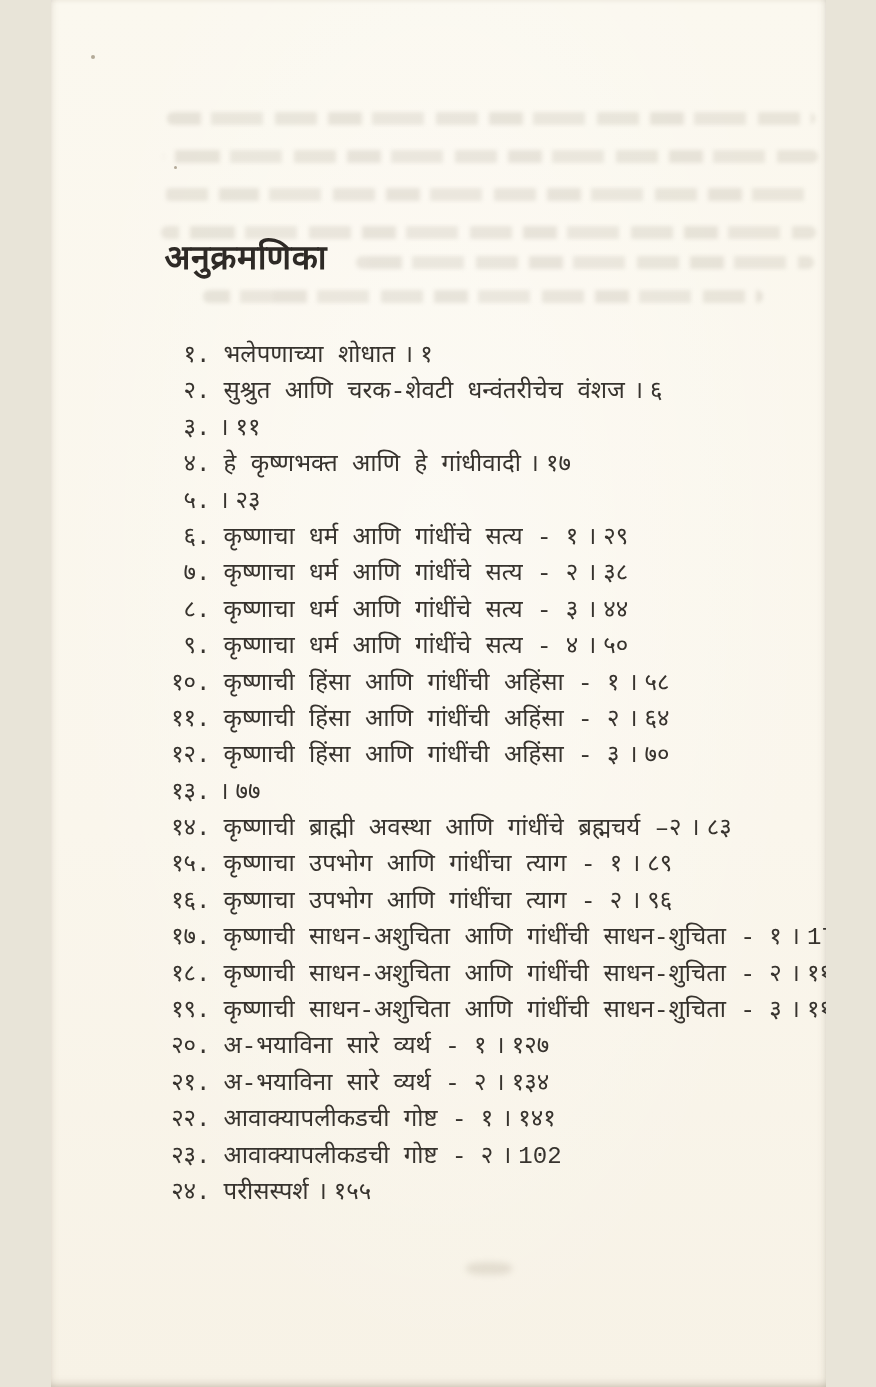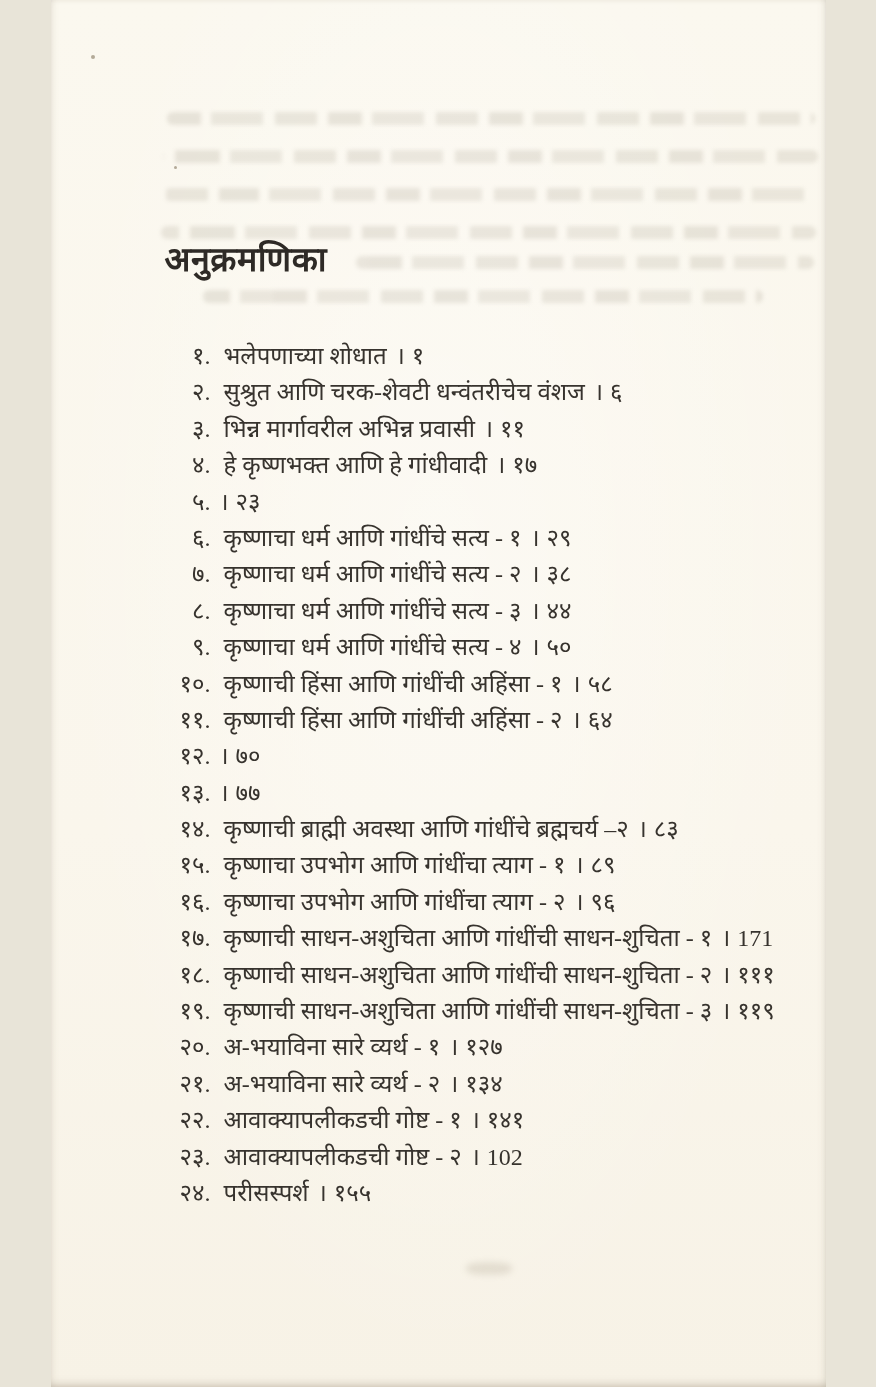--- a/index.html
+++ b/index.html
@@ -15,21 +15,21 @@
     background: #fbf7ee;
     background-image:
       radial-gradient(ellipse at 50% 40%, rgba(255,255,255,0.35), rgba(0,0,0,0) 70%),
       linear-gradient(180deg, #fbf8ef 0%, #faf6ec 60%, #f7f2e6 100%);
     box-shadow:
       inset 0 -7px 9px -5px rgba(125,112,92,0.35),
       inset 0 4px 7px -5px rgba(125,112,92,0.12),
       inset -6px 0 9px -6px rgba(125,112,92,0.22),
       inset 6px 0 9px -6px rgba(125,112,92,0.14);
     overflow: hidden;
-    font-family: Liberation Serif, serif;
+    font-family: Liberation Mono, monospace;
     color: #37332e;
   }
 
   
   .bleed {
     position: absolute;
     height: 13px;
     border-radius: 6px;
     background: repeating-linear-gradient(90deg,
       rgba(148,139,120,0.50) 0px,  rgba(148,139,120,0.50) 34px,
@@ -126,21 +126,20 @@
 
     <li class="toc-row">
       <span class="num">२.</span>
       <span class="text">सुश्रुत आणि चरक-शेवटी धन्वंतरीचेच वंशज</span>
       <span class="danda">।</span>
       <span class="pg">६</span>
     </li>
 
     <li class="toc-row">
       <span class="num">३.</span>
-      <span class="text">भिन्न मार्गावरील अभिन्न प्रवासी</span>
       <span class="danda">।</span>
       <span class="pg">११</span>
     </li>
 
     <li class="toc-row">
       <span class="num">४.</span>
       <span class="text">हे कृष्णभक्त आणि हे गांधीवादी</span>
       <span class="danda">।</span>
       <span class="pg">१७</span>
     </li>
@@ -188,20 +187,21 @@
 
     <li class="toc-row">
       <span class="num">११.</span>
       <span class="text">कृष्णाची हिंसा आणि गांधींची अहिंसा - २</span>
       <span class="danda">।</span>
       <span class="pg">६४</span>
     </li>
 
     <li class="toc-row">
       <span class="num">१२.</span>
+      <span class="text">कृष्णाची हिंसा आणि गांधींची अहिंसा - ३</span>
       <span class="danda">।</span>
       <span class="pg">७०</span>
     </li>
 
     <li class="toc-row">
       <span class="num">१३.</span>
       <span class="danda">।</span>
       <span class="pg">७७</span>
     </li>
 

